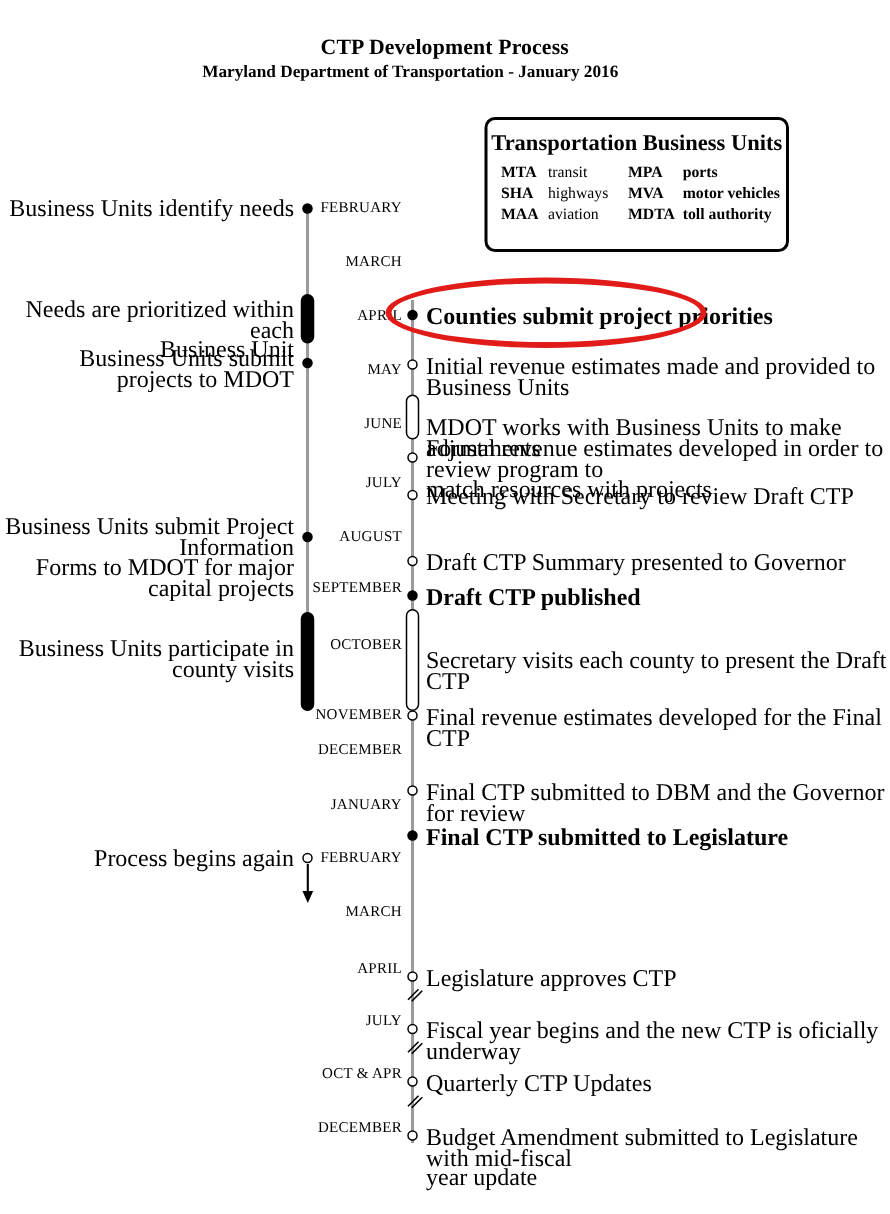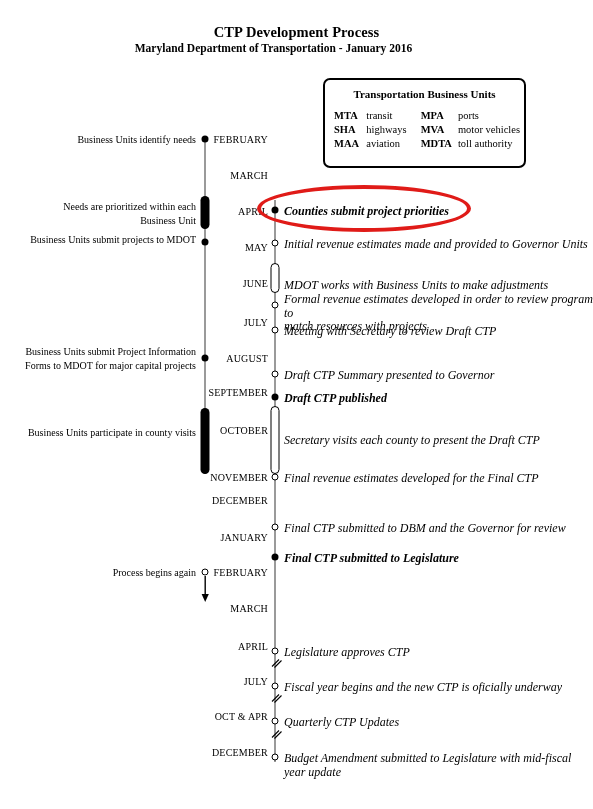--- a/index.html
+++ b/index.html
@@ -45,21 +45,21 @@
     border: 2.5px solid #000;
     border-radius: 7px;
     background: #fff;
     box-sizing: border-box;
   }
   #legend-title {
     position: absolute;
     left: 0; top: 8px;
     width: 100%;
     text-align: center;
-    font-size: 11px;
+    font-size: 15px;
     font-weight: bold;
   }
   #legend-table {
     position: absolute;
     left: 9px; top: 28px;
     width: 186px;
     border-collapse: collapse;
     font-size: 10.5px;
   }
   #legend-table td {
@@ -74,21 +74,21 @@
   #legend-table td.desc {
     font-weight: normal;
     width: 55px;
     padding-right: 6px;
   }
   #legend-table td.abbr2 {
     font-weight: bold;
     width: 42px;
   }
   #legend-table td.desc2 {
-    font-weight: normal;
+    font-weight: bold;
   }
 
   
   .axis-line {
     position: absolute;
     width: 1.2px;
     background: #9a9a9a;
   }
 
   
@@ -99,32 +99,31 @@
     font-weight: normal;
     letter-spacing: 0.2px;
     white-space: nowrap;
     transform: translateY(-50%);
   }
 
   
   .left-note {
     position: absolute;
     text-align: right;
-    font-size: 10px;
+    font-size: 16px;
     line-height: 13.5px;
     white-space: pre-line;
   }
 
   
   .event-text {
     position: absolute;
-    font-size: 12px;
+    font-size: 16px;
     line-height: 13.5px;
     white-space: pre-line;
-    font-style: italic;
   }
   .event-text.bold {
     font-weight: bold;
   }
 
   
   .dot-filled {
     position: absolute;
     width: 7px; height: 7px;
     border-radius: 50%;
@@ -254,21 +253,21 @@
       <div class="bar-solid" style="left: 205px; top: 196px; height: 33px;"></div>
       <div class="dot-filled" style="left: 205px; top: 242px;"></div>
       <div class="dot-filled" style="left: 205px; top: 358px;"></div>
       <div class="bar-solid" style="left: 205px; top: 408px; height: 66px;"></div>
       <div class="dot-hollow" style="left: 205px; top: 572px;"></div>
     </div>
   <div id="events-layer">
       <div class="dot-filled" style="left: 275px; top: 210px;"></div>
       <div class="event-text bold" style="left: 284px; top: 205px;">Counties submit project priorities</div>
       <div class="dot-hollow" style="left: 275px; top: 243px;"></div>
-      <div class="event-text" style="left: 284px; top: 238px;">Initial revenue estimates made and provided to Governor Units</div>
+      <div class="event-text" style="left: 284px; top: 238px;">Initial revenue estimates made and provided to Business Units</div>
       <div class="bar-hollow" style="left: 275px; top: 263px; height: 30px;"></div>
       <div class="event-text" style="left: 284px; top: 279px;">MDOT works with Business Units to make adjustments</div>
       <div class="dot-hollow" style="left: 275px; top: 305px;"></div>
       <div class="event-text" style="left: 284px; top: 293px;">Formal revenue estimates developed in order to review program to
 match resources with projects</div>
       <div class="dot-hollow" style="left: 275px; top: 330px;"></div>
       <div class="event-text" style="left: 284px; top: 325px;">Meeting with Secretary to review Draft CTP</div>
       <div class="dot-hollow" style="left: 275px; top: 374px;"></div>
       <div class="event-text" style="left: 284px; top: 369px;">Draft CTP Summary presented to Governor</div>
       <div class="dot-filled" style="left: 275px; top: 397px;"></div>

